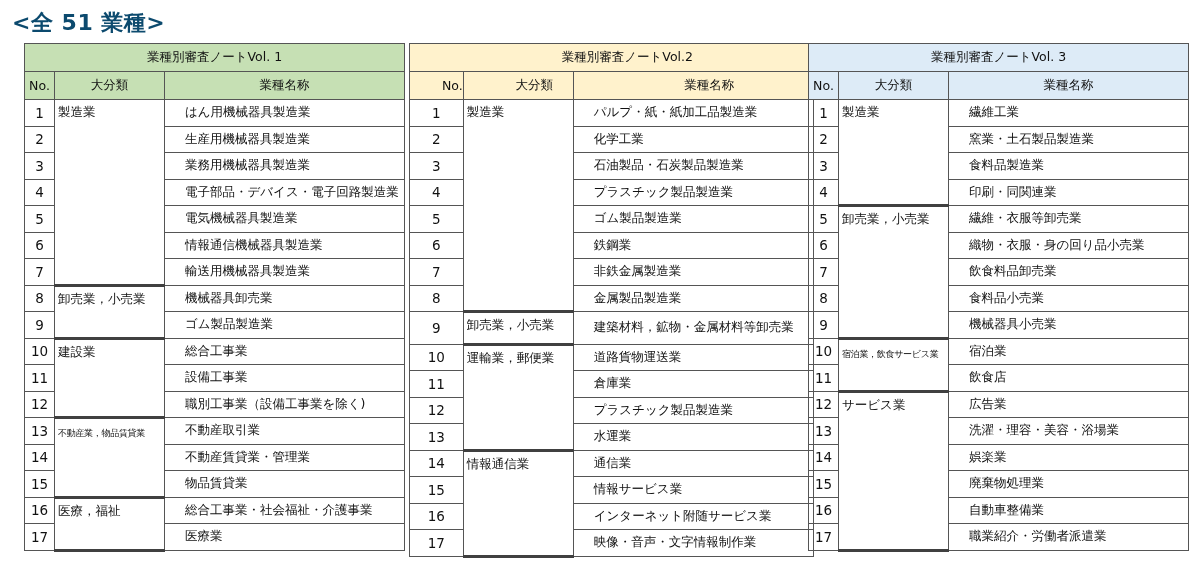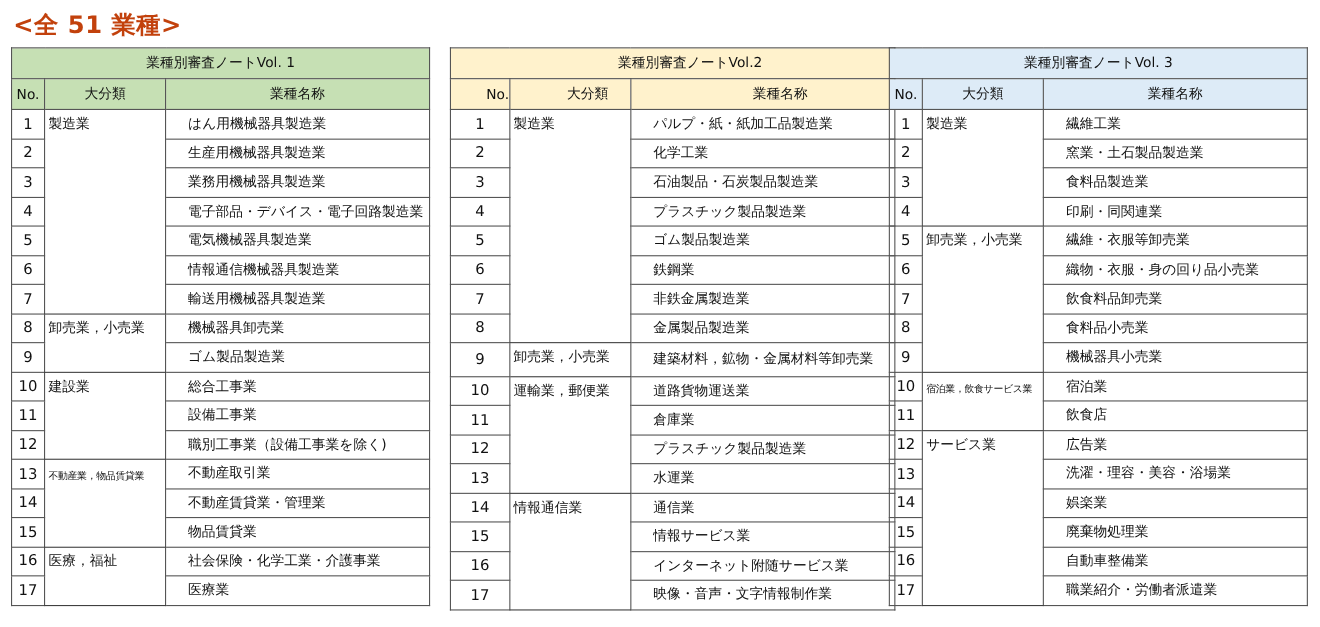--- a/index.html
+++ b/index.html
@@ -1,30 +1,30 @@
 <!DOCTYPE html>
 <html><head>
 <meta charset="utf-8">
 <style>
   html, body { margin:0; padding:0; background:#ffffff; }
   body { width:1200px; height:570px; position:relative; overflow:hidden;
          font-family:"DejaVu Sans", "Liberation Sans", sans-serif; color:#111; }
-  .page-title { position:absolute; left:12px; top:8px; font-size:22px; font-weight:bold; letter-spacing:0.5px; color:#c2410c; }
+  .page-title { position:absolute; left:12px; top:8px; font-size:22px; font-weight:bold; letter-spacing:0.5px; color:#0c4a6e; }
   .tbl { position:absolute; top:43px; border-collapse:collapse; table-layout:fixed; font-size:12.5px; }
   .tbl td, .tbl th { border:1px solid #555; padding:0; height:25.5px; white-space:nowrap; overflow:hidden; }
   .tbl th { font-weight:normal; text-align:center; height:27px; }
   .tbl .vol { height:27px; }
   .tbl td.no { text-align:center; font-size:13.5px; }
-  .tbl td.cat { vertical-align:top; padding-left:3px; padding-top:4px; border-bottom:1px solid #404040; }
+  .tbl td.cat { vertical-align:top; padding-left:3px; padding-top:4px; border-bottom:3px solid #404040; }
   .tbl td.cat.small { font-size:9px; padding-top:8px; letter-spacing:-0.3px; }
   .tbl td.name { padding-left:20px; }
   .green th { background:#c6e0b4; }
   .yellow th { background:#fff2cc;padding-left:32px; }
   .blue th { background:#ddebf7; }
-  #t1 { left:10px; } #t2 { left:409px; } #t3 { left:808px; }
+  #t1 { left:24px; } #t2 { left:409px; } #t3 { left:808px; }
   col.c-no { width:30px; } col.c-cat { width:110px; } col.c-name { width:240px; }
 </style>
 </head>
 <body>
 
 <div class="page-title">&lt;全 51 業種&gt;</div>
 
 <table id="t1" class="tbl green">
   <colgroup>
       <col class="c-no">
@@ -102,21 +102,21 @@
         <td class="no">14</td>
         <td class="name">不動産賃貸業・管理業</td>
       </tr>
       <tr>
         <td class="no">15</td>
         <td class="name">物品賃貸業</td>
       </tr>
       <tr>
         <td class="no">16</td>
         <td class="cat" rowspan="2">医療，福祉</td>
-        <td class="name">社会保険・化学工業・介護事業</td>
+        <td class="name">総合工事業・社会福祉・介護事業</td>
       </tr>
       <tr>
         <td class="no">17</td>
         <td class="name">医療業</td>
       </tr>
     </tbody>
 </table>
 
 <table id="t2" class="tbl yellow">
   <colgroup>

